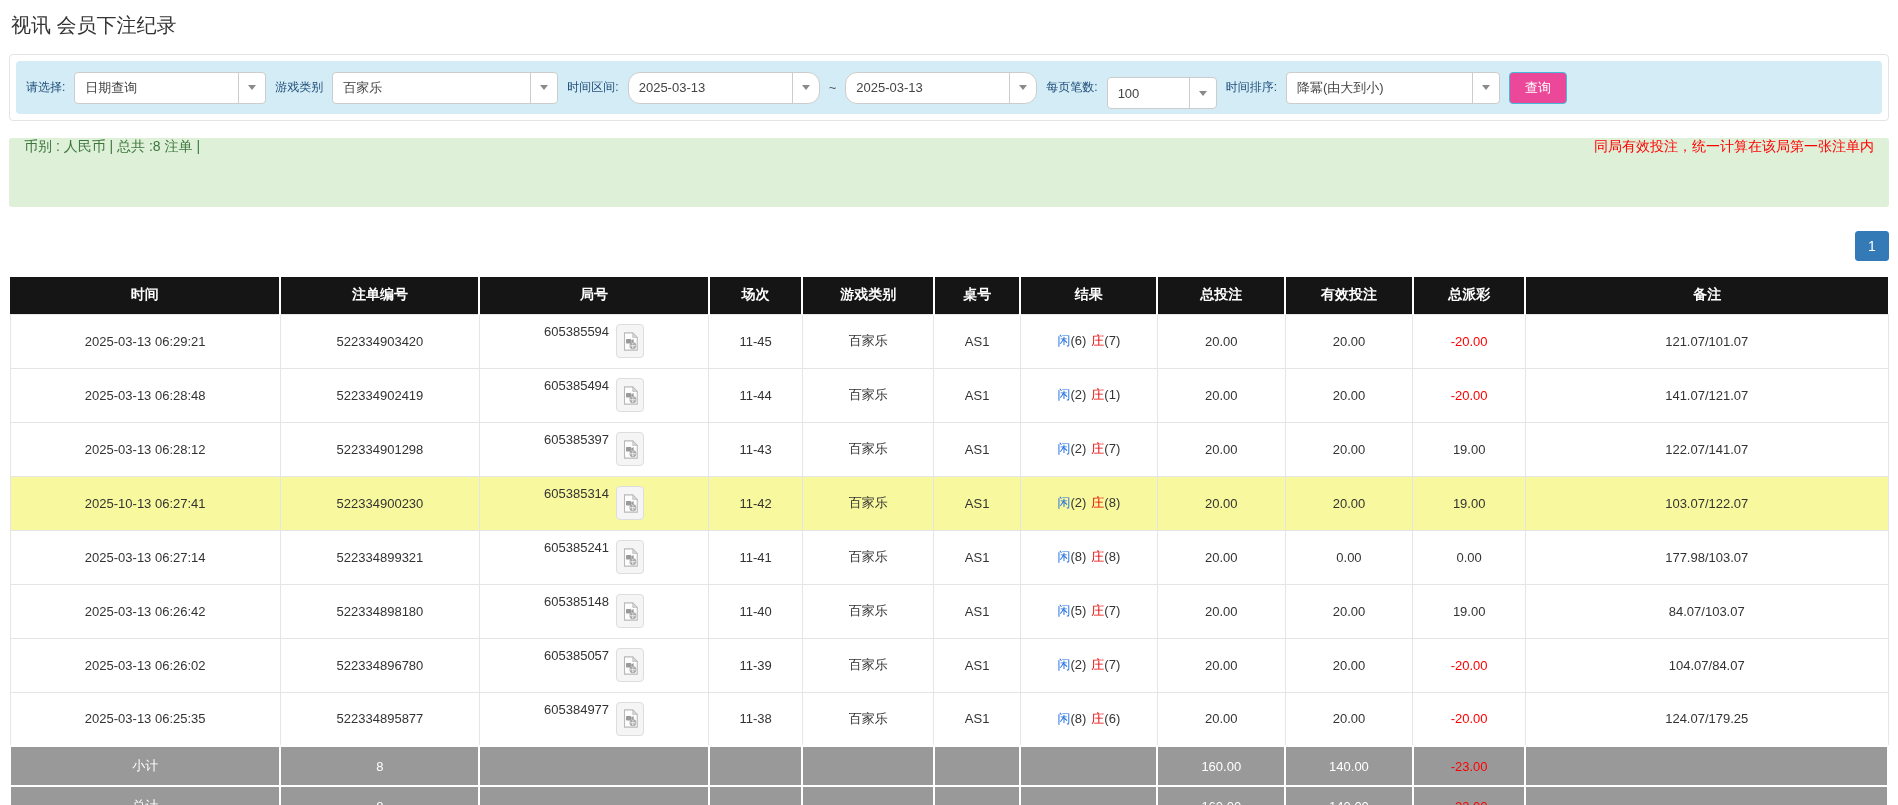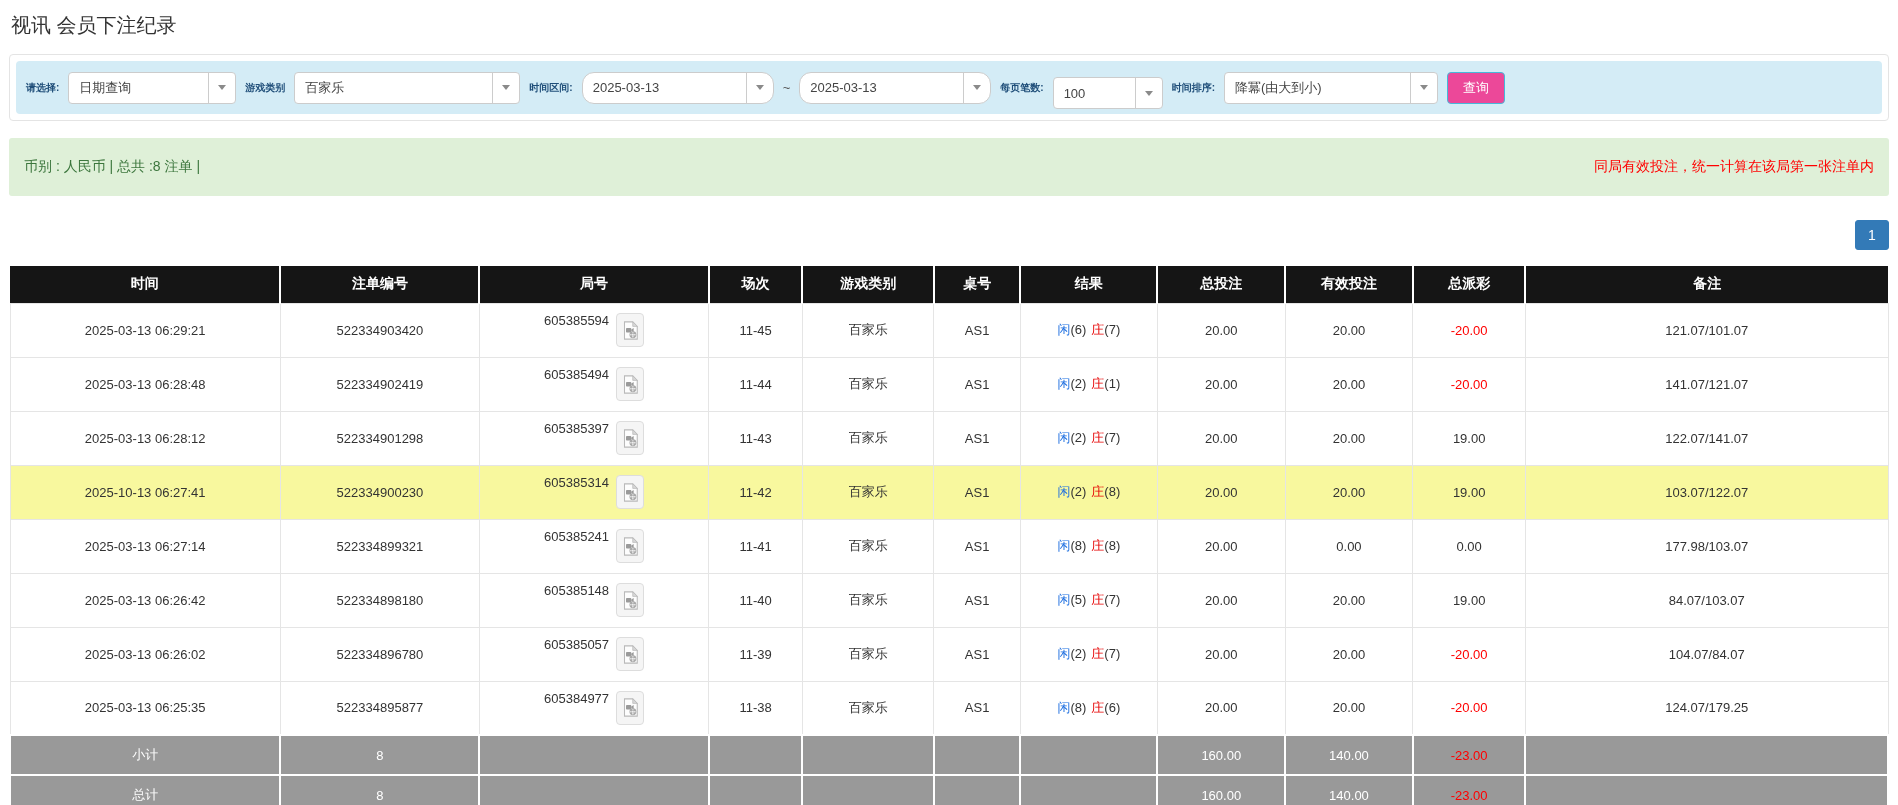--- a/index.html
+++ b/index.html
@@ -5,32 +5,32 @@
   * { box-sizing: border-box; }
   html,body { margin:0; padding:0; background:#fff; }
   body { font-family:"Liberation Sans","DejaVu Sans",sans-serif; color:#333; }
   .page { width:1898px; height:805px; padding:8px 9px; overflow:hidden; }
 
   .page-title { font-size:20px; font-weight:500; color:#333; margin:4px 0 15px 2px; }
 
   
   .filter-panel { border:1px solid #e4e4e4; border-radius:4px; padding:6px; background:#fff; }
   .filter-bar { background:#d4ecf6; border-radius:4px; padding:5px 10px; display:flex; align-items:center; gap:9px; }
-  .flabel { font-size:10px; font-weight:bold; color:#1f4e79; white-space:nowrap; }
+  .flabel { font-size:12px; font-weight:normal; color:#1f4e79; white-space:nowrap; }
   .select { background:#fff; border:1px solid #ccc; border-radius:4px; height:32px; display:flex; align-items:center; font-size:13px; color:#444; cursor:pointer; }
   .select .txt { padding:0 10px; flex:1; white-space:nowrap; overflow:hidden; }
   .select .caret-box { width:27px; align-self:stretch; border-left:1px solid #ccc; display:flex; align-items:center; justify-content:center; }
   .caret { width:0; height:0; border-left:4px solid transparent; border-right:4px solid transparent; border-top:5px solid #8a8a8a; }
-  .w-qtype{ width:168px; } .w-game{ width:226px; } .w-date{ width:192px;border-radius:12px; }
+  .w-qtype{ width:192px; } .w-game{ width:226px; } .w-date{ width:192px;border-radius:12px; }
   .w-size{ width:110px;margin-top:11px; } .w-sort{ width:214px; }
   .tilde { font-size:13px; color:#555; }
   .btn-query { background:#ec4899; border:1px solid #46b8da; color:#fff; font-size:13px; height:32px; padding:0 15px; border-radius:4px; cursor:pointer; font-family:inherit; }
 
   
-  .summary-bar { margin-top:17px; background:#dff0d8; border-radius:3px; height:58px; padding:0 15px; display:flex; align-items:center; justify-content:space-between; }
+  .summary-bar { margin-top:17px; background:#dff0d8; border-radius:3px; height:69px; padding:0 15px; display:flex; align-items:flex-start; justify-content:space-between; }
   .summary-left { font-size:14px; color:#3c763d; }
   .summary-note { font-size:14px; color:#f00; }
 
   
   .pagination-row { margin-top:24px; height:30px; text-align:right; }
   .page-btn { display:inline-block; min-width:34px; background:#337ab7; border:1px solid #337ab7; color:#fff; font-size:14px; padding:6px 6px; text-align:center; border-radius:3px; cursor:pointer; }
 
   
   table.bets { width:100%; border-collapse:collapse; margin-top:16px; table-layout:fixed; }
   table.bets thead th { background:#151515; color:#fff; font-size:14px; font-weight:bold; height:37px; text-align:center; border-left:2px solid #fff; padding:0;font-family:Liberation Serif, serif; }

